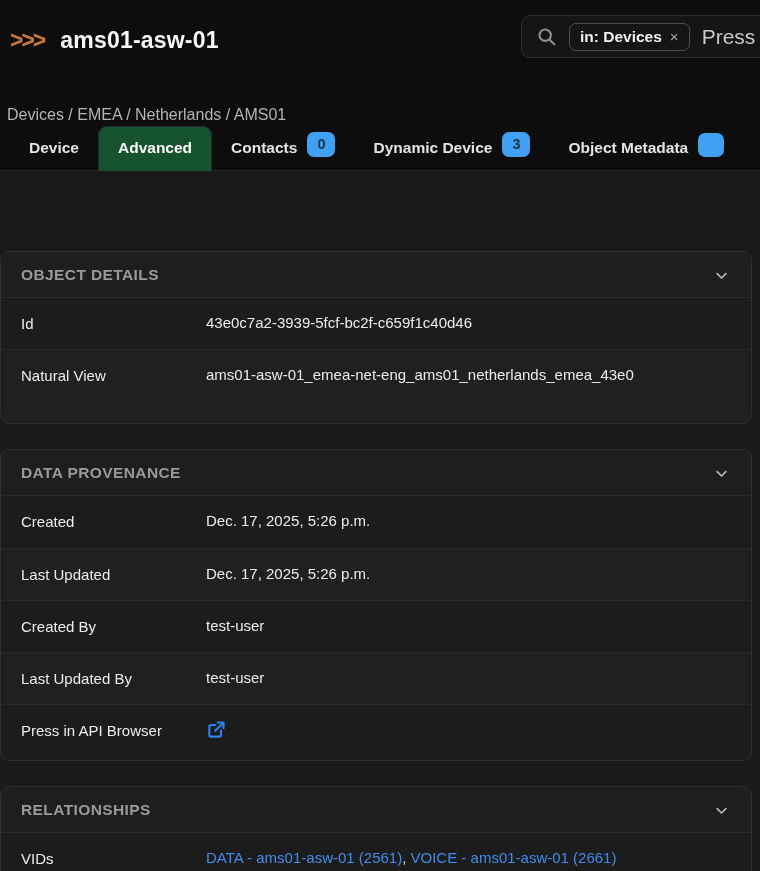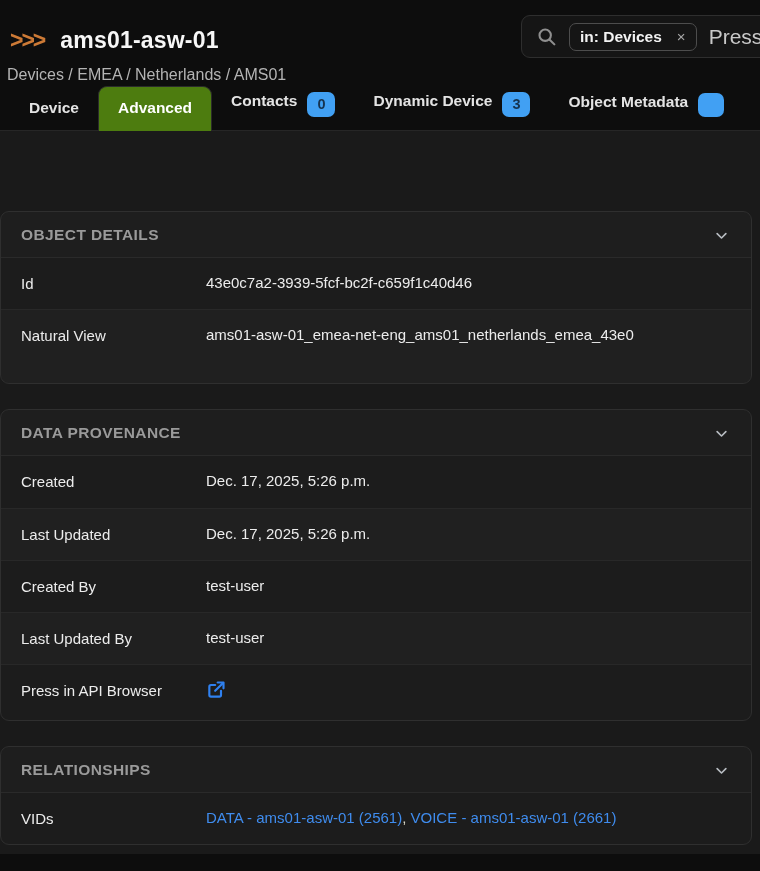--- a/index.html
+++ b/index.html
@@ -14,49 +14,49 @@
   
   .top-zone { background:#0d0d0d; padding:0; position:relative; }
 
   .title-row { display:flex; align-items:center; padding:22px 0 0 10px; height:58px; }
   .brand-chevrons {
     color:#cd7a36; font-weight:700; font-size:23px; letter-spacing:-2px;
     margin-right:16px; line-height:1; transform:scaleY(1.05);
   }
   .page-title { font-size:23px; font-weight:700; color:#f7f7f7; letter-spacing:.2px; }
 
-  .breadcrumb { padding:8px 0 0 7px; font-size:16px; color:#b4b4b4; }
+  .breadcrumb { padding:8px 0 0 7px; font-size:16px; color:#b4b4b4;margin-top:40px; }
 
   
   .search-bar {
     position:absolute; left:521px; top:15px; width:260px; height:43px;
     background:#151515; border:1px solid #2e2e2e; border-radius:9px;
     display:flex; align-items:center; padding:0 10px 0 14px; gap:12px;
   }
   .search-icon { flex:none; display:flex; }
   .scope-chip {
-    display:flex; align-items:center; gap:15px;
+    display:flex; align-items:center; gap:8px;
     border:1px solid #4d4d4d; border-radius:7px; padding:4px 10px;
     font-size:15.5px; font-weight:700; color:#f2f2f2; white-space:nowrap;
   }
   .chip-close { color:#a8a8a8; font-weight:400; font-size:15px; cursor:pointer; }
   .search-hint { color:#c9c9c9; font-size:21px; white-space:nowrap; }
 
   
   .tabbar {
     display:flex; align-items:flex-end; padding:0 0 0 10px; height:47px;
     border-bottom:1px solid #262626; position:relative; white-space:nowrap;
   }
   .tab {
-    display:flex; align-items:flex-start; gap:10px;
+    display:flex; align-items:flex-end; gap:10px;
     padding:12px 19px 13px 19px; font-size:15.5px; font-weight:700;
     color:#e4e4e4; cursor:pointer; position:relative;
   }
   .tab.active {
-    background:#4d7c0f; color:#ffffff;
+    background:#14532d; color:#ffffff;
     border:1px solid #2b2b2b; border-bottom:none;
     border-radius:9px 9px 0 0; margin-bottom:-1px; padding-bottom:14px;
   }
   .badge {
     background:#41a0f3; color:#16334f; font-size:14.5px; font-weight:700;
     border-radius:7px; padding:2px 10px; line-height:1.45;
   }
   .badge.empty { min-width:26px; min-height:24px; padding:2px 6px; }
 
   

